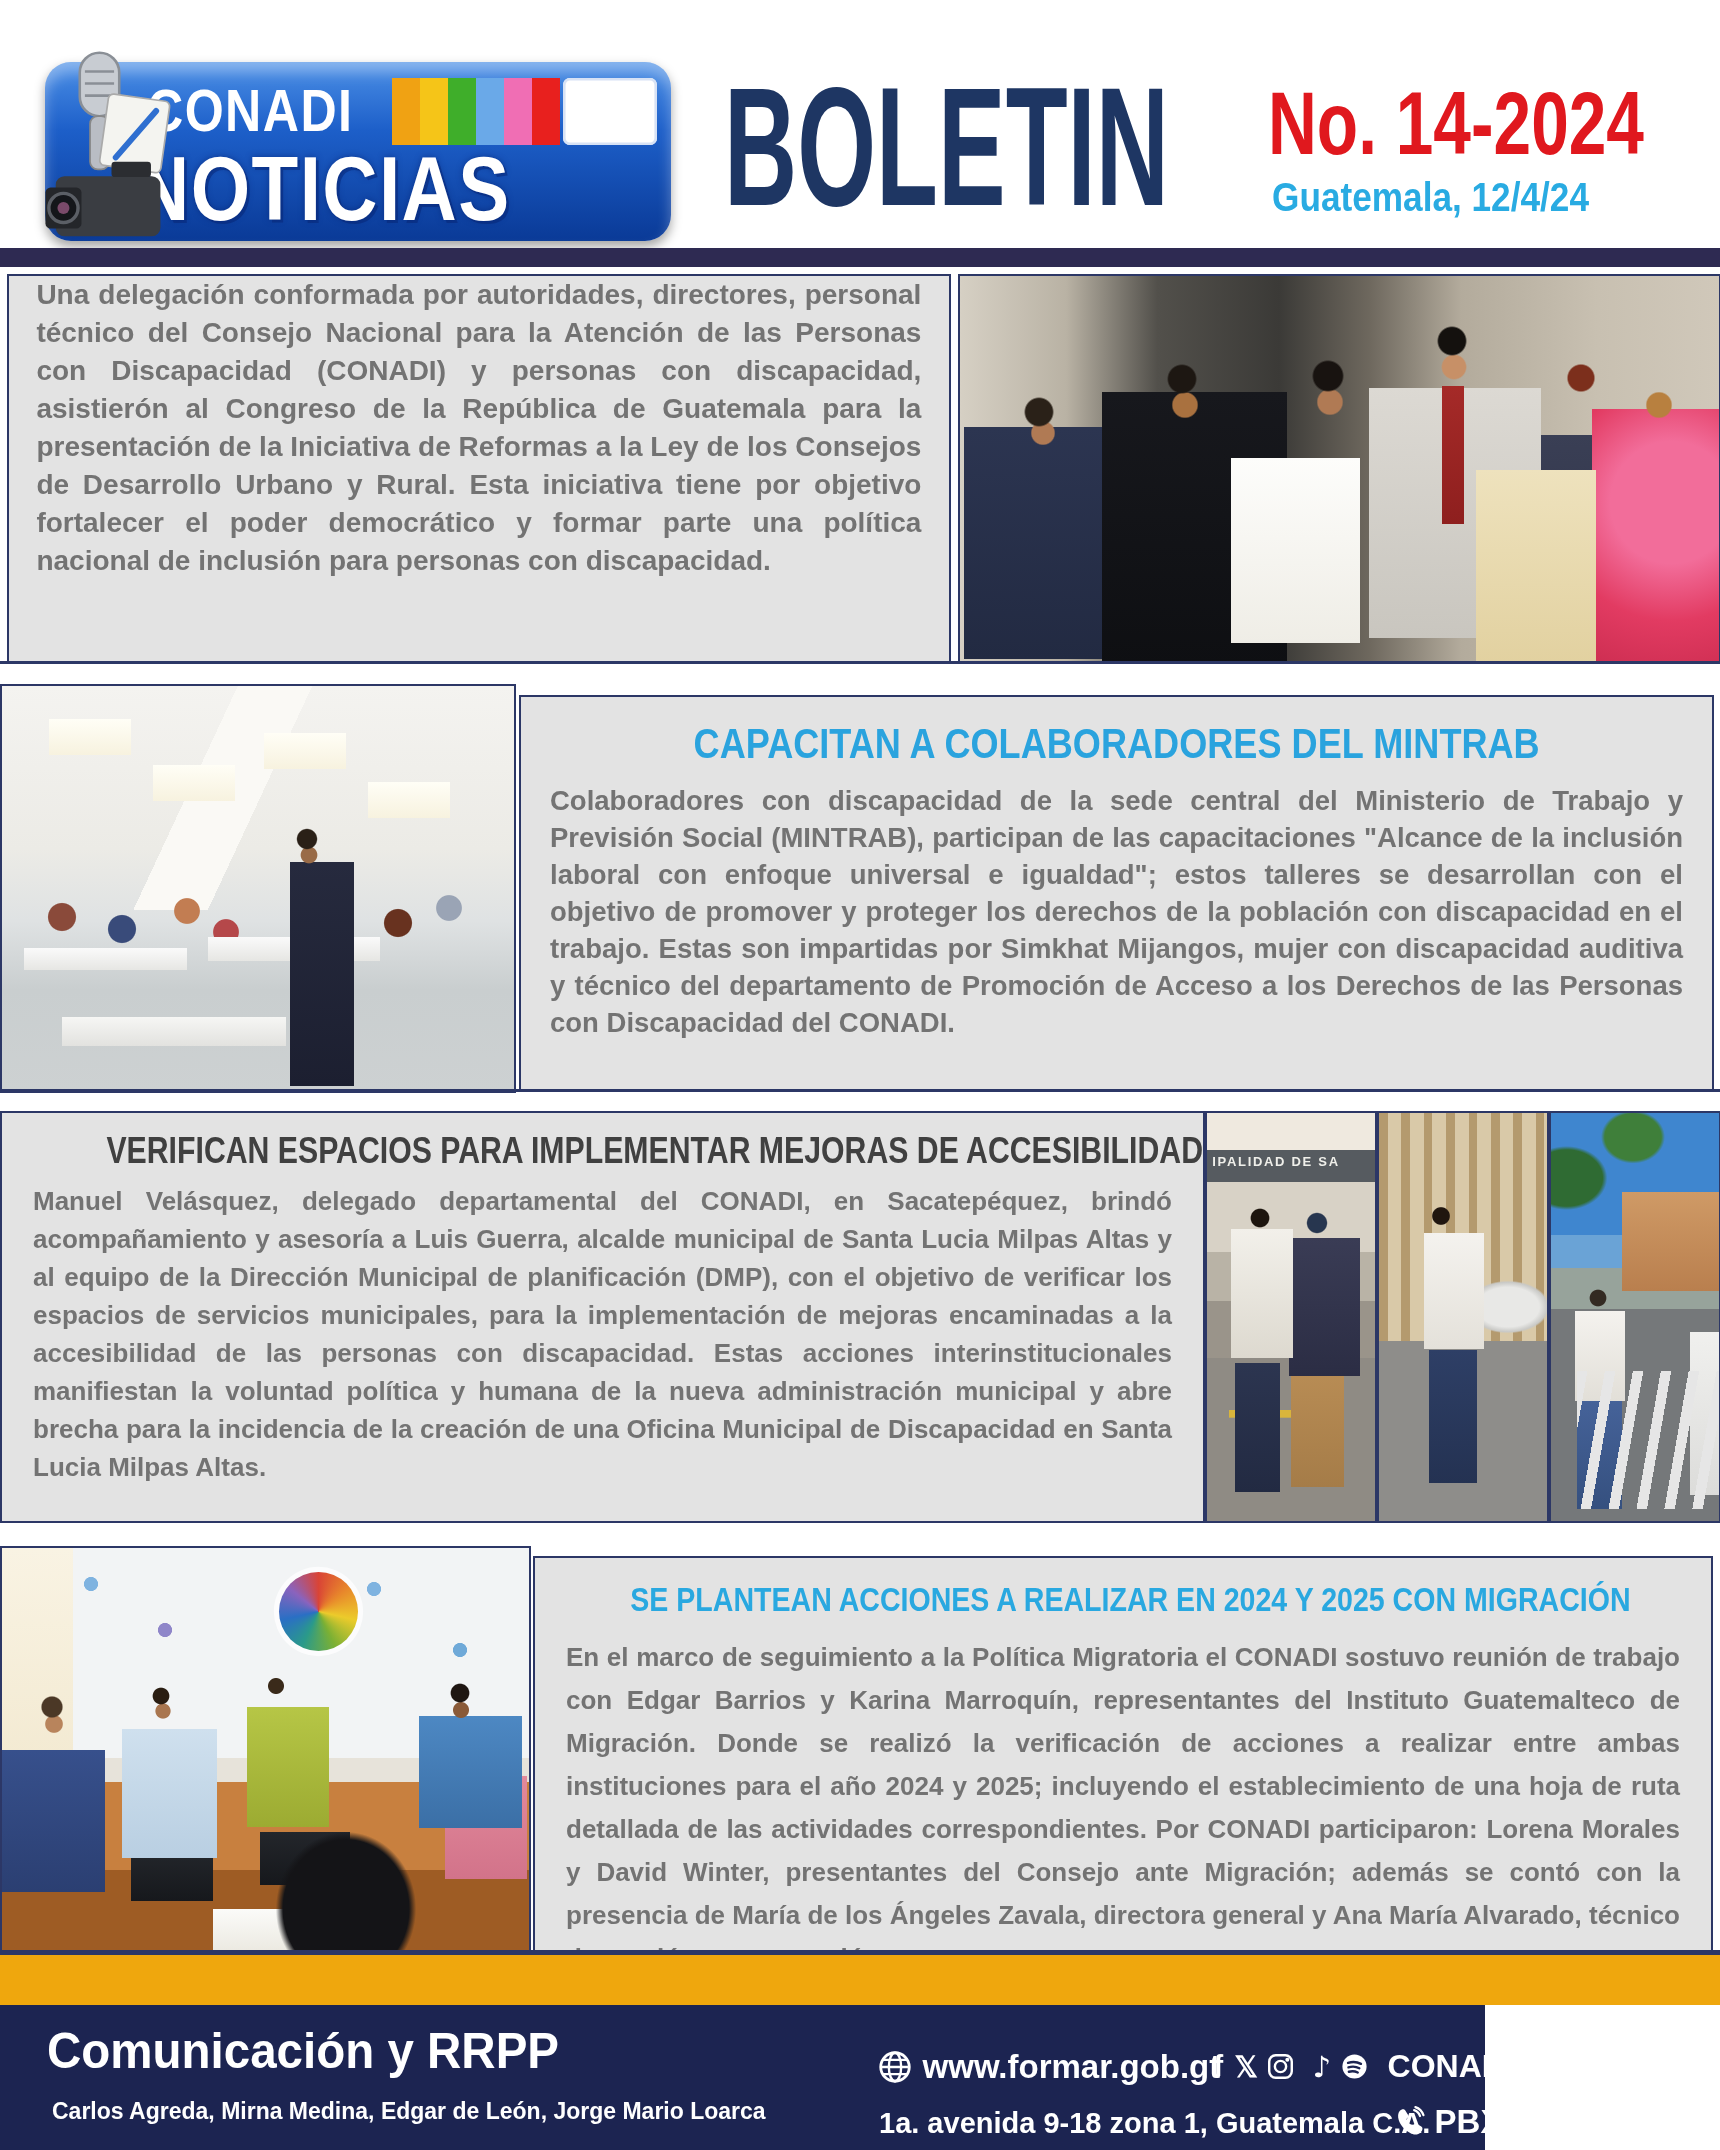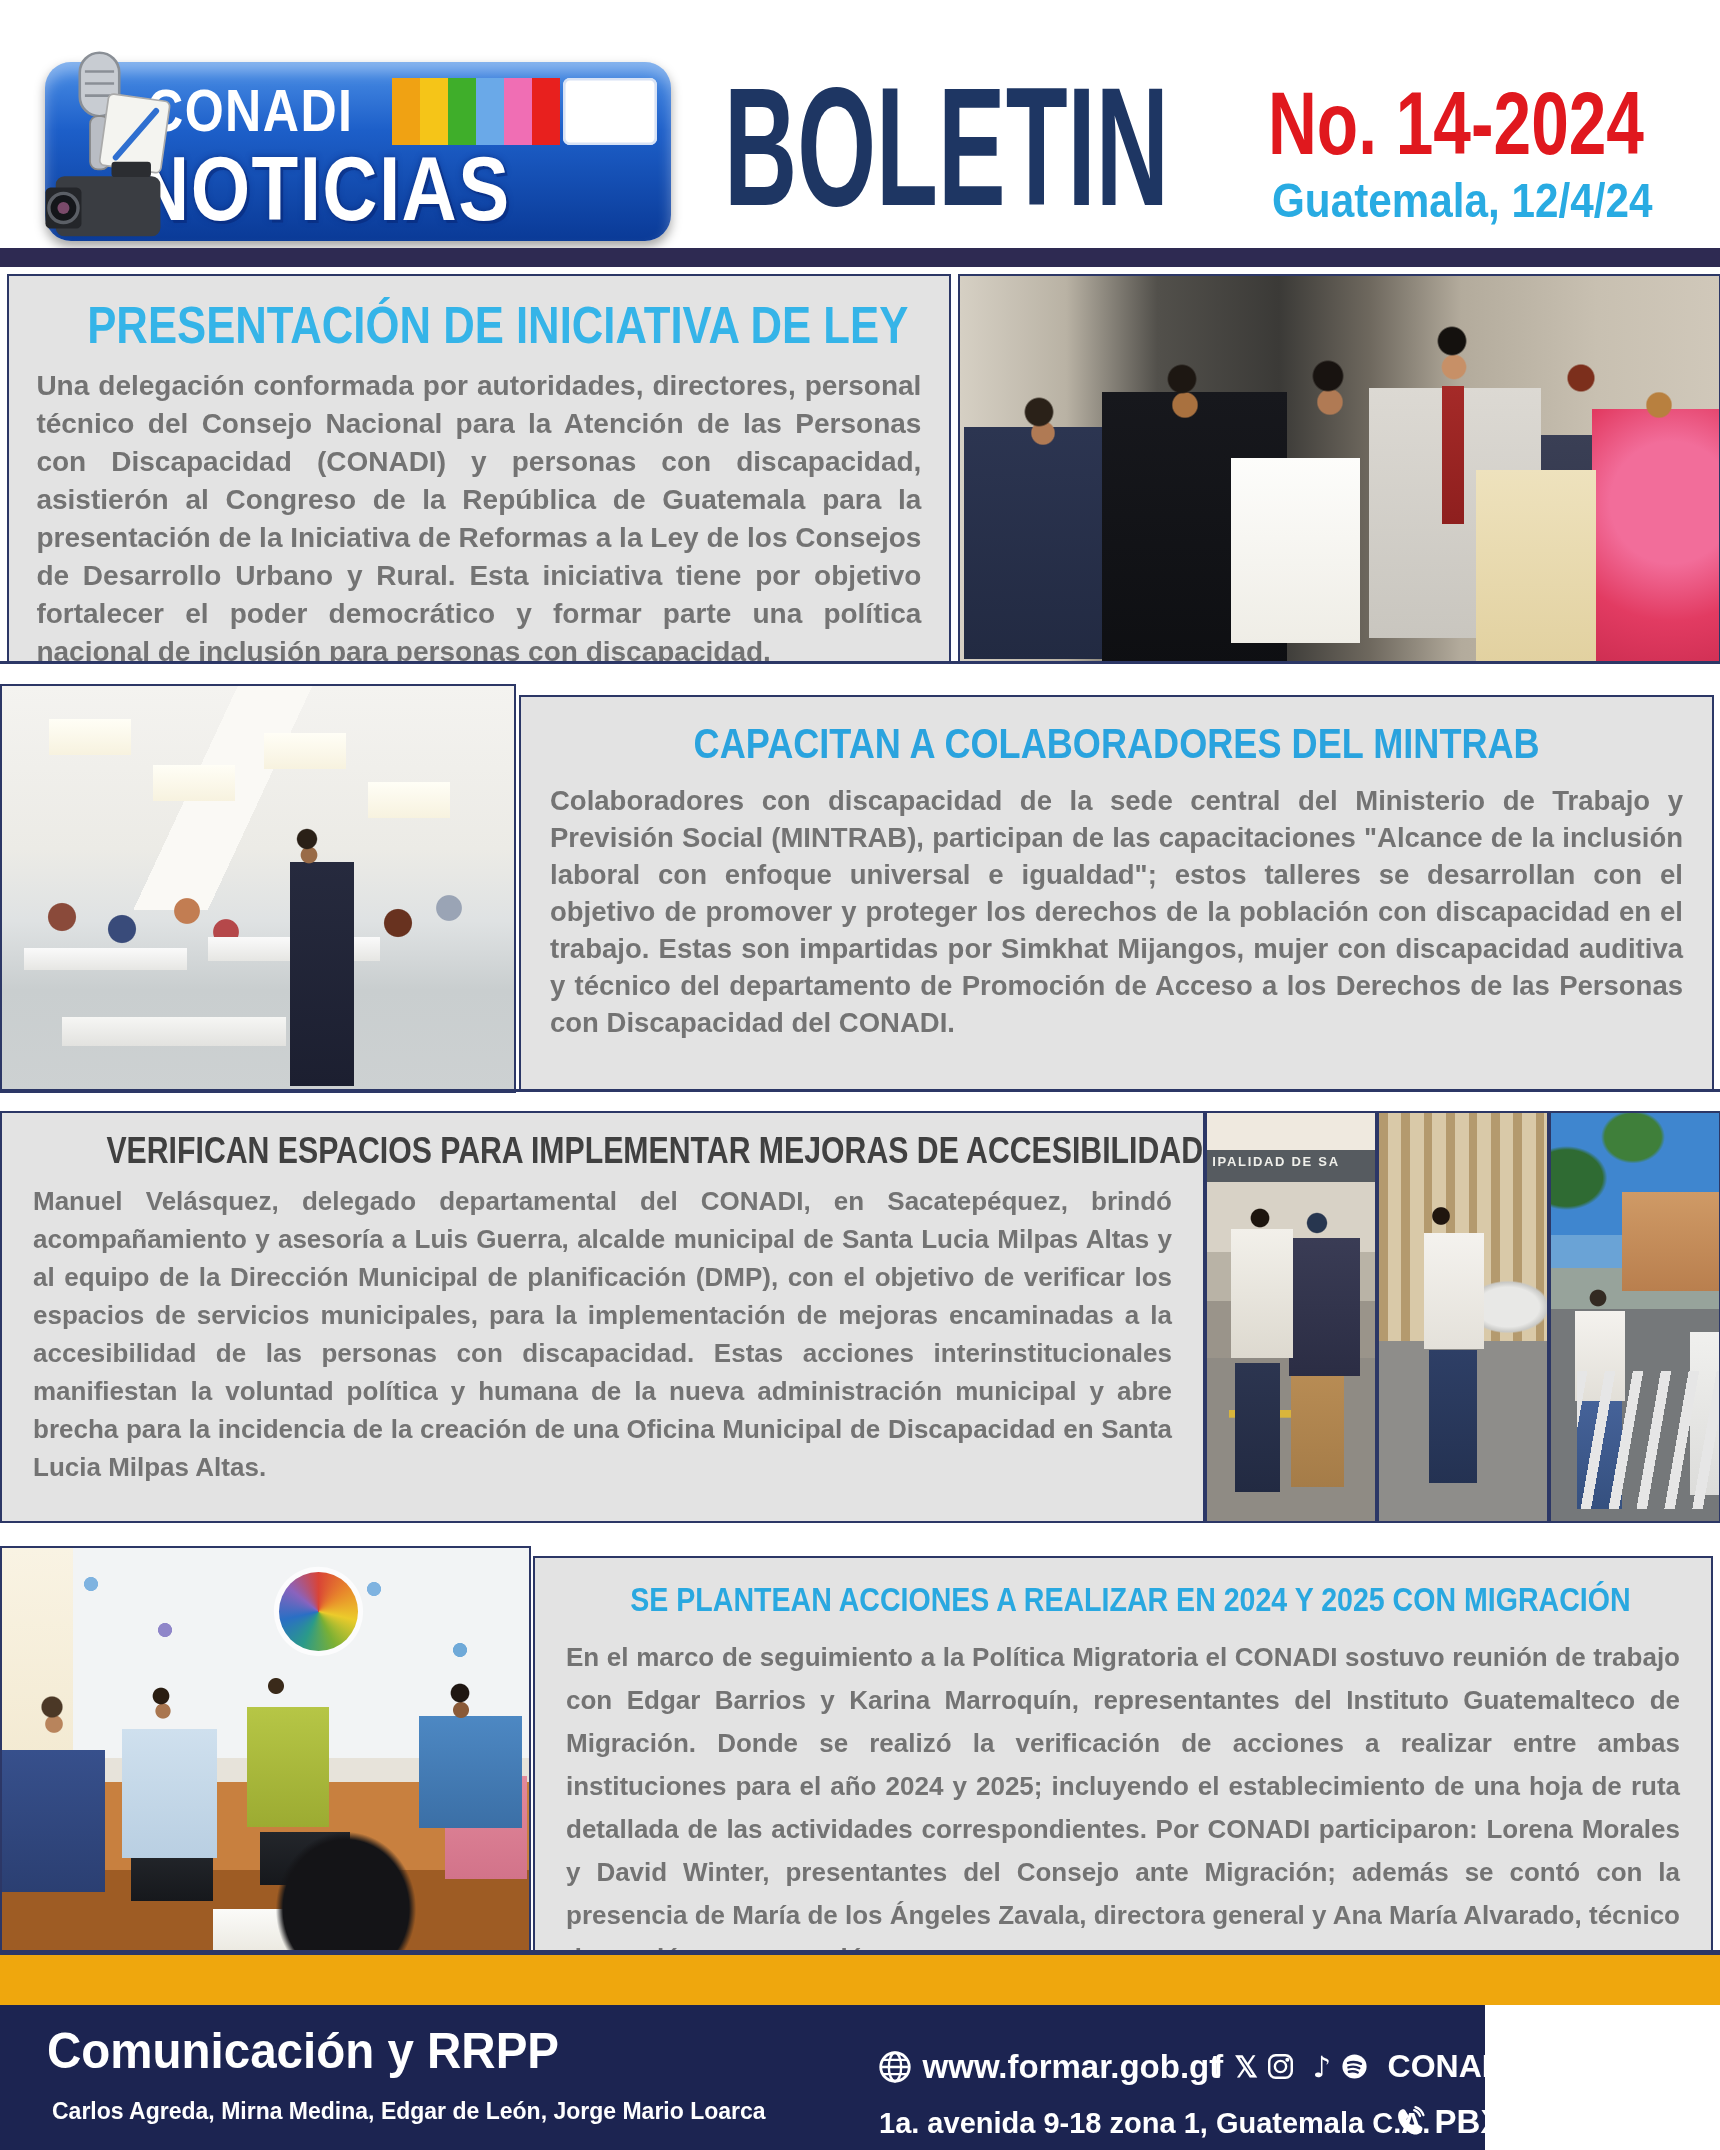--- a/index.html
+++ b/index.html
@@ -23,21 +23,21 @@
   .logo-noticias{position:absolute;left:89px;bottom:6.9px;font-size:91px;line-height:1;
     font-weight:800;color:#fff;display:inline-block;transform:scaleX(.84);transform-origin:left;
     letter-spacing:1.7px;text-shadow:0 0 6.9px rgba(8,38,118,.65),3.4px 3.4px 0 rgba(8,38,118,.5);white-space:nowrap;}
   .logo-media{position:absolute;left:-15.5px;top:-19px;width:163px;height:215px;}
 
   .boletin{position:absolute;left:724px;top:62px;font-size:169px;line-height:1;font-weight:800;
     color:#1e3663;white-space:nowrap;}
   .boletin .cx{display:inline-block;transform:scaleX(.60);transform-origin:left;}
   .issue{position:absolute;left:1268px;top:79px;font-size:89px;line-height:1;font-weight:800;color:#e0181e;white-space:nowrap;}
   .issue .cx{display:inline-block;transform:scaleX(.76);transform-origin:left;}
-  .date{position:absolute;left:1272px;top:177px;font-size:48px;line-height:1;font-weight:700;color:#29abe2;white-space:nowrap;}
+  .date{position:absolute;left:1272px;top:177px;font-size:40px;line-height:1;font-weight:700;color:#29abe2;white-space:nowrap;}
   .date .cx{display:inline-block;transform:scaleX(.88);transform-origin:left;}
 
   .divider{position:absolute;left:0;top:248px;width:1721px;height:19px;background:#2e2a52;}
   .rule{position:absolute;left:0;width:1721px;height:3.4px;background:#2c3766;}
 
   
   .gbox{position:absolute;background:#e3e3e3;border:2.6px solid #2c3766;box-sizing:border-box;overflow:hidden;}
   .sec-title{text-align:center;font-weight:800;white-space:nowrap;}
   .sec-title .cx{display:inline-block;transform:scaleX(.84);white-space:nowrap;}
   .t1{color:#35b4e8;font-size:52px;margin:19px 0 12px;}
@@ -204,21 +204,20 @@
     </svg>
   </div>
 
   <div class="boletin"><span class="cx">BOLETIN</span></div>
   <div class="issue"><span class="cx">No. 14-2024</span></div>
   <div class="date"><span class="cx">Guatemala, 12/4/24</span></div>
 
   <div class="divider"></div>
 
   <div class="gbox" style="left:6.9px;top:274px;width:944px;height:389px;">
-    <div class="sec-title t1"><span class="cx">PRESENTACIÓN DE INICIATIVA DE LEY</span></div>
     <p class="body-text bt1">Una delegación conformada por autoridades, directores, personal técnico del Consejo Nacional para la Atención de las Personas con Discapacidad (CONADI) y personas con discapacidad, asistierón al Congreso de la República de Guatemala para la presentación de la Iniciativa de Reformas a la Ley de los Consejos de Desarrollo Urbano y Rural. Esta iniciativa tiene por objetivo fortalecer el poder democrático y formar parte una política nacional de inclusión para personas con discapacidad.</p>
   </div>
   <div class="photo ph1" style="left:958px;top:274px;width:763px;height:389px;"></div>
   <div class="rule" style="top:661px;"></div>
 
   <div class="photo ph2" style="left:0px;top:684px;width:516px;height:409px;"></div>
   <div class="gbox" style="left:519px;top:695px;width:1195px;height:397px;">
     <div class="sec-title t2"><span class="cx">CAPACITAN A COLABORADORES DEL MINTRAB</span></div>
     <p class="body-text bt2">Colaboradores con discapacidad de la sede central del Ministerio de Trabajo y Previsión Social (MINTRAB), participan de las capacitaciones "Alcance de la inclusión laboral con enfoque universal e igualdad"; estos talleres se desarrollan con el objetivo de promover y proteger los derechos de la población con discapacidad en el trabajo. Estas son impartidas por Simkhat Mijangos, mujer con discapacidad auditiva y técnico del departamento de Promoción de Acceso a los Derechos de las Personas con Discapacidad del CONADI.</p>
   </div>

